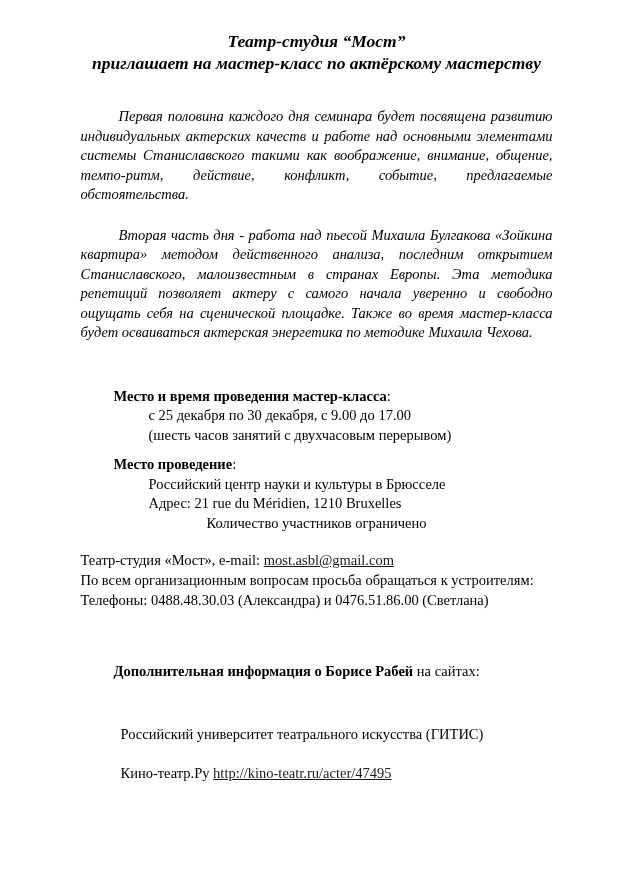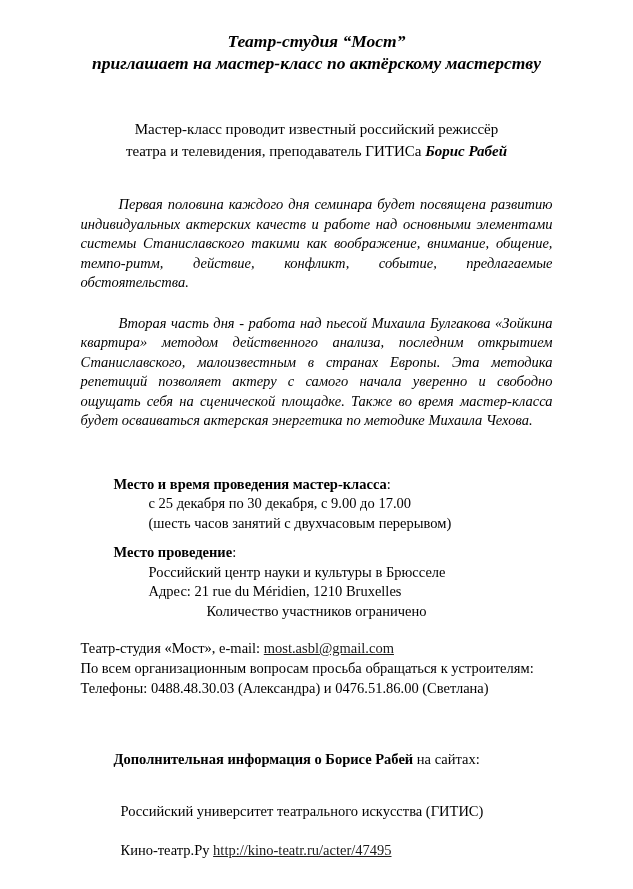--- a/index.html
+++ b/index.html
@@ -56,45 +56,41 @@
   .org {
     margin-top: 17px;
     line-height: 20px;
   }
   .info-head {
     margin-top: 51px;
     margin-left: 33px;
     line-height: 20px;
   }
   .sites {
-    margin-top: 32px;
+    margin-top: 43px;
     margin-left: 40px;
     line-height: 20px;
   }
   .kino { margin-top: 19px; }
   a.link {
     color: #1a1a1a;
     text-decoration: underline;
     cursor: pointer;
   }
 </style>
 </head>
 <body>
 
 <div class="page">
 
   <h1 class="title">
     <span class="block">Театр-студия “Мост”</span>
     <span class="block">приглашает на мастер-класс по актёрскому мастерству</span>
   </h1>
 
-  <div class="intro">
-    <span class="block">Мастер-класс проводит известный российский режиссёр</span>
-    <span class="block"><span>театра и телевидения, преподаватель ГИТИСа </span><span class="bi">Борис Рабей</span></span>
-  </div>
 
   <p class="jp">Первая половина каждого дня семинара будет посвящена развитию индивидуальных актерских качеств и работе над основными элементами системы Станиславского такими как воображение, внимание, общение, темпо-ритм, действие, конфликт, событие, предлагаемые обстоятельства.</p>
 
   <p class="jp">Вторая часть дня - работа над пьесой Михаила Булгакова «Зойкина квартира» методом действенного анализа, последним открытием Станиславского, малоизвестным в странах Европы. Эта методика репетиций позволяет актеру с самого начала уверенно и свободно ощущать себя на сценической площадке. Также во время мастер-класса будет осваиваться актерская энергетика по методике Михаила Чехова.</p>
 
   <div class="sec dates">
     <div><span class="b">Место и время проведения мастер-класса</span><span>:</span></div>
     <div class="sub">с 25 декабря по 30 декабря, с 9.00 до 17.00</div>
     <div class="sub">(шесть часов занятий с двухчасовым перерывом)</div>
   </div>

